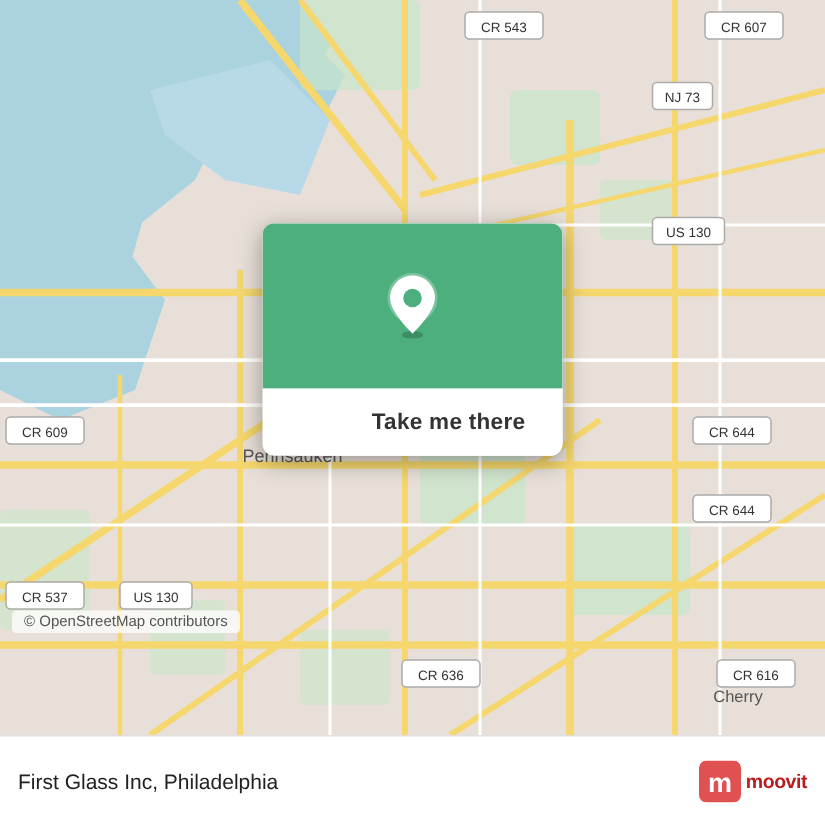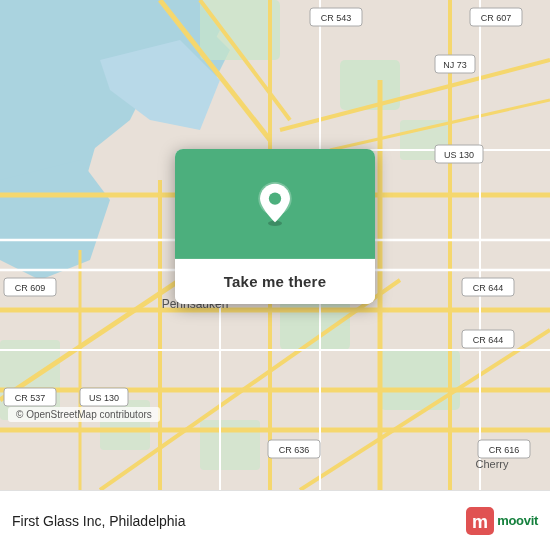--- a/index.html
+++ b/index.html
@@ -59,20 +59,21 @@
       background: white;
       border: none;
       width: 100%;
       padding: 14px 0;
       font-size: 15px;
       font-weight: 600;
       color: #333;
       cursor: pointer;
       text-align: center;
       letter-spacing: 0.2px;
+      margin-left: 24px;
     }
 
     
     #bottom-bar {
       width: 550px;
       height: 60px;
       background: white;
       border-top: 1px solid #e0e0e0;
       display: flex;
       align-items: center;
@@ -83,21 +84,21 @@
     #moovit-logo {
       margin-left: auto;
       display: flex;
       align-items: center;
       gap: 3px;
     }
 
     #moovit-text {
       font-size: 13px;
       font-weight: 700;
-      color: #15803d;
+      color: #b91c1c;
       letter-spacing: -0.3px;
     }
 
     #attribution {
       font-size: 10px;
       color: #555;
       position: absolute;
       bottom: 68px;
       left: 8px;
       background: rgba(255,255,255,0.75);

